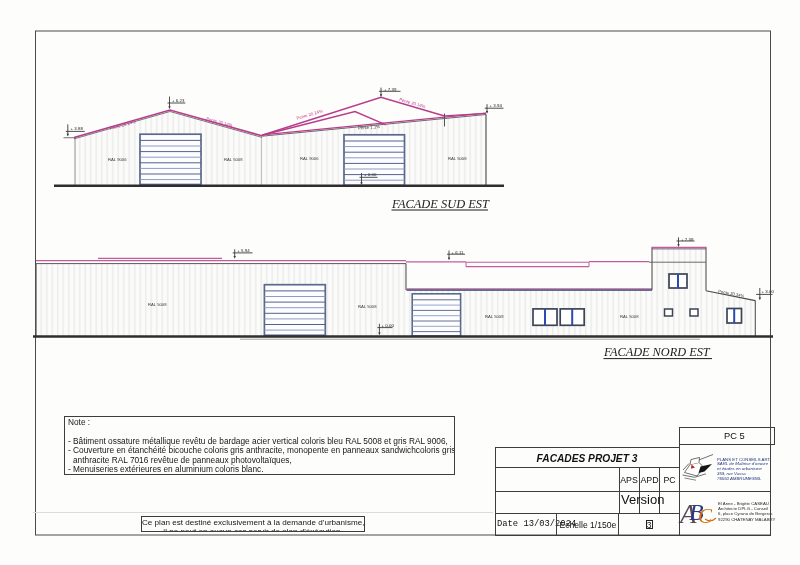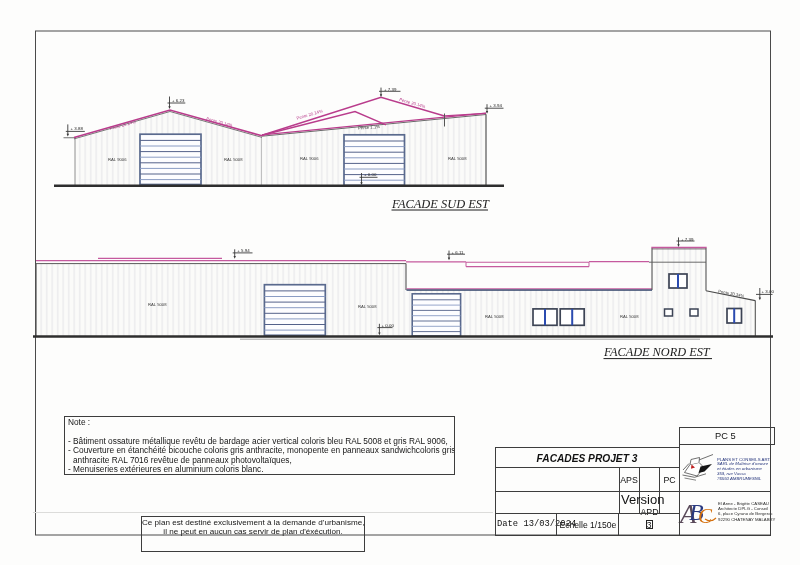--- a/index.html
+++ b/index.html
@@ -295,44 +295,44 @@
 
 <div class="tb" style="left:64px;top:416px;width:391px;height:59px;font-size:8.3px;color:#161616;line-height:9.5px;padding:1px 3px;white-space:nowrap;overflow:hidden;">
 <div>Note :</div>
 <div style="height:9px;"></div>
 <div>- Bâtiment ossature métallique revêtu de bardage acier vertical coloris bleu RAL 5008 et gris RAL 9006,</div>
 <div>- Couverture en étanchéité bicouche coloris gris anthracite, monopente en panneaux sandwichcoloris gris</div>
 <div style="padding-left:5px;">anthracite RAL 7016 revêtue de panneaux photovoltaïques,</div>
 <div>- Menuiseries extérieures en aluminium coloris blanc.</div>
 </div>
 
-<div class="tb" style="left:141px;top:516px;width:224px;height:36px;font-size:8.1px;color:#161616;line-height:9.2px;text-align:center;padding-top:1px;white-space:nowrap;overflow:hidden;">
+<div class="tb" style="left:141px;top:516px;width:224px;height:16px;font-size:8.1px;color:#161616;line-height:9.2px;text-align:center;padding-top:1px;white-space:nowrap;overflow:hidden;">
 Ce plan est destiné exclusivement à la demande d'urbanisme,<br>il ne peut en aucun cas servir de plan d'éxécution.
 </div>
 
 <div class="tb" style="left:494.5px;top:446.5px;width:185px;height:89px;"></div>
 
 <div class="abs" style="left:494.5px;top:446.5px;width:185px;height:21.5px;border-bottom:1px solid #3d3d3d;box-sizing:border-box;text-align:center;font-size:10.2px;font-weight:bold;font-style:italic;color:#111;padding-top:6px;">FACADES PROJET 3</div>
 
 <div class="abs" style="left:618.7px;top:468px;width:60.3px;height:45px;border-left:1px solid #3d3d3d;box-sizing:border-box;"></div>
 <div class="abs" style="left:639.2px;top:468px;width:0;height:45px;border-left:1px solid #3d3d3d;"></div>
 <div class="abs" style="left:659px;top:468px;width:0;height:45px;border-left:1px solid #3d3d3d;"></div>
 <div class="abs" style="left:619px;top:475px;width:20px;text-align:center;font-size:8.8px;color:#111;">APS</div>
-<div class="abs" style="left:639.5px;top:475px;width:20px;text-align:center;font-size:8.8px;color:#111;margin-top:32px;">APD</div>
+<div class="abs" style="left:639.5px;top:475px;width:20px;text-align:center;font-size:8.8px;color:#111;">APD</div>
 <div class="abs" style="left:659.5px;top:475px;width:20px;text-align:center;font-size:8.8px;color:#111;">PC</div>
 
 <div class="abs" style="left:494.5px;top:490.5px;width:185px;height:0;border-top:1px solid #3d3d3d;"></div>
 <div class="abs" style="left:494.5px;top:513px;width:185px;height:0;border-top:1px solid #3d3d3d;"></div>
 
 <div class="abs" style="left:497px;top:519px;font-size:8.8px;color:#111;white-space:nowrap;font-family:Liberation Mono, monospace;">Date 13/03/2024</div>
 <div class="abs" style="left:556.3px;top:513px;width:0;height:22.5px;border-left:1px solid #3d3d3d;"></div>
 
 <div class="abs" style="left:559.5px;top:520px;font-size:8.6px;color:#111;white-space:nowrap;">Echelle 1/150e</div>
 <div class="abs" style="left:618px;top:513px;width:0;height:22.5px;border-left:1px solid #3d3d3d;"></div>
 
 <div class="abs" style="left:621px;top:492px;font-size:13px;color:#111;white-space:nowrap;">Version</div>
 <div class="abs" style="left:645.5px;top:520px;width:7px;height:9px;border:1px solid #222;box-sizing:border-box;font-size:8.5px;color:#111;text-align:center;line-height:8px;">3</div>
 
-<div class="tb" style="left:679px;top:427px;width:96px;height:17.5px;font-size:9.3px;color:#111;padding-top:3px;padding-left:35px;">PC 5</div>
+<div class="tb" style="left:679px;top:427px;width:96px;height:17.5px;font-size:9.3px;color:#111;padding-top:3px;padding-left:44px;">PC 5</div>
 
 <div class="tb" style="left:679px;top:443.5px;width:92px;height:48px;"></div>
 
 <div class="tb" style="left:679px;top:490.5px;width:92px;height:45px;"></div>
 
 </body></html>

